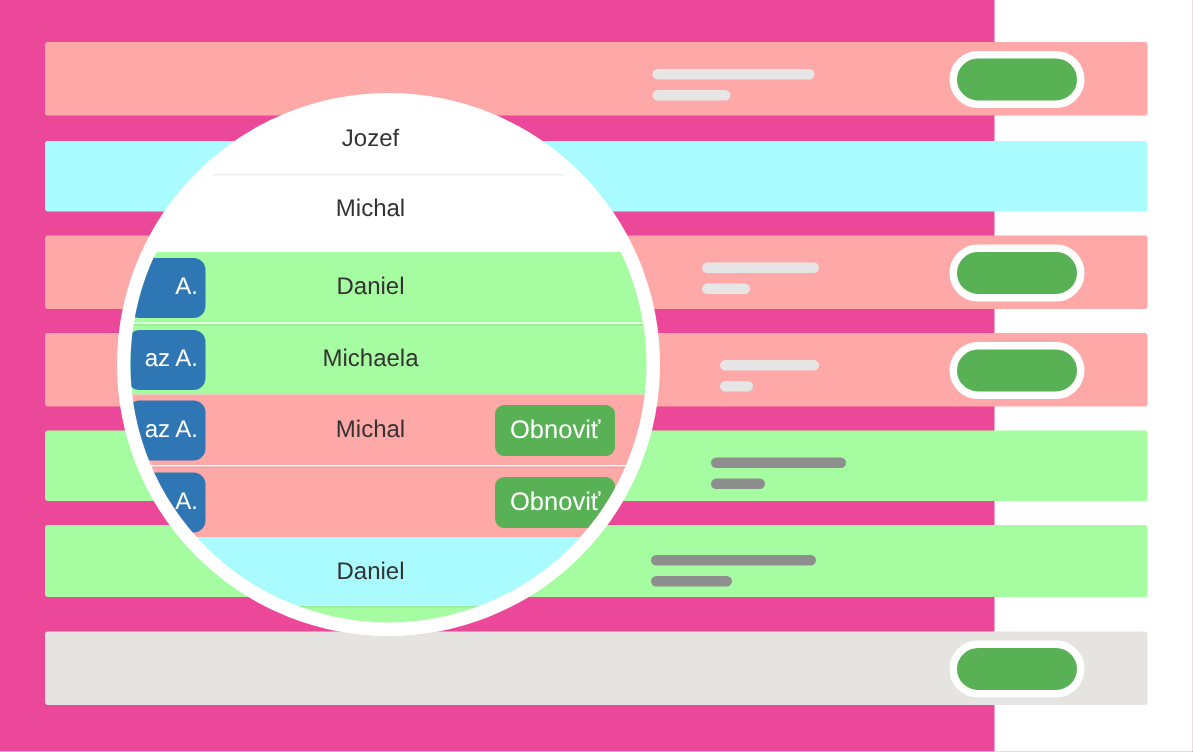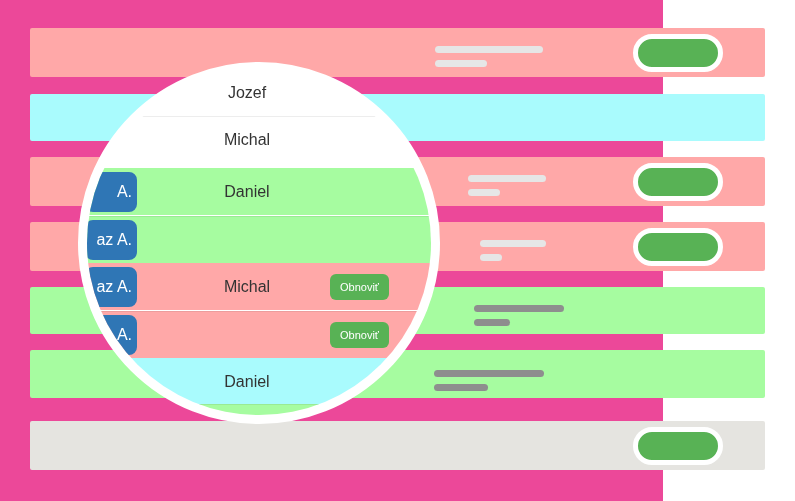--- a/index.html
+++ b/index.html
@@ -95,21 +95,21 @@
     text-align: center;
     font-size: 16px;
     color: #333333;
     white-space: nowrap;
   }
   .lens-row .act {
     position: absolute;
     left: 333px;
     background: #58b255;
     color: #ffffff;
-    font-size: 11px;
+    font-size: 17px;
     padding: 7px 10px;
     border-radius: 6px;
     border: none;
     font-family: "Liberation Sans", sans-serif;
     white-space: nowrap;
   }
 </style>
 </head>
 <body>
 
@@ -154,20 +154,21 @@
           <div class="sep"></div>
           <div class="name" style="color: rgb(51, 51, 51);">Michal</div>
         </div>
         <div class="lens-row" style="top: 97px; background: rgb(166, 252, 160);">
           <div class="badge" style="background: rgb(47, 118, 181);">A.</div>
           <div class="name" style="color: rgb(51, 51, 51);">Daniel</div>
         </div>
         <div class="lens-row" style="top: 145px; background: rgb(166, 252, 160);">
           <div class="sep"></div>
           <div class="badge" style="background: rgb(47, 118, 181);">az A.</div>
+          <div class="name" style="color: rgb(51, 51, 51);">Michaela</div>
         </div>
         <div class="lens-row" style="top: 192px; background: rgb(255, 168, 168);">
           <div class="badge" style="background: rgb(47, 118, 181);">az A.</div>
           <div class="name" style="color: rgb(51, 51, 51);">Michal</div>
           <button class="act" style="background: rgb(88, 178, 85);">Obnoviť</button>
         </div>
         <div class="lens-row" style="top: 240px; background: rgb(255, 168, 168);">
           <div class="sep"></div>
           <div class="badge" style="background: rgb(47, 118, 181);">A.</div>
           <button class="act" style="background: rgb(88, 178, 85);">Obnoviť</button>

